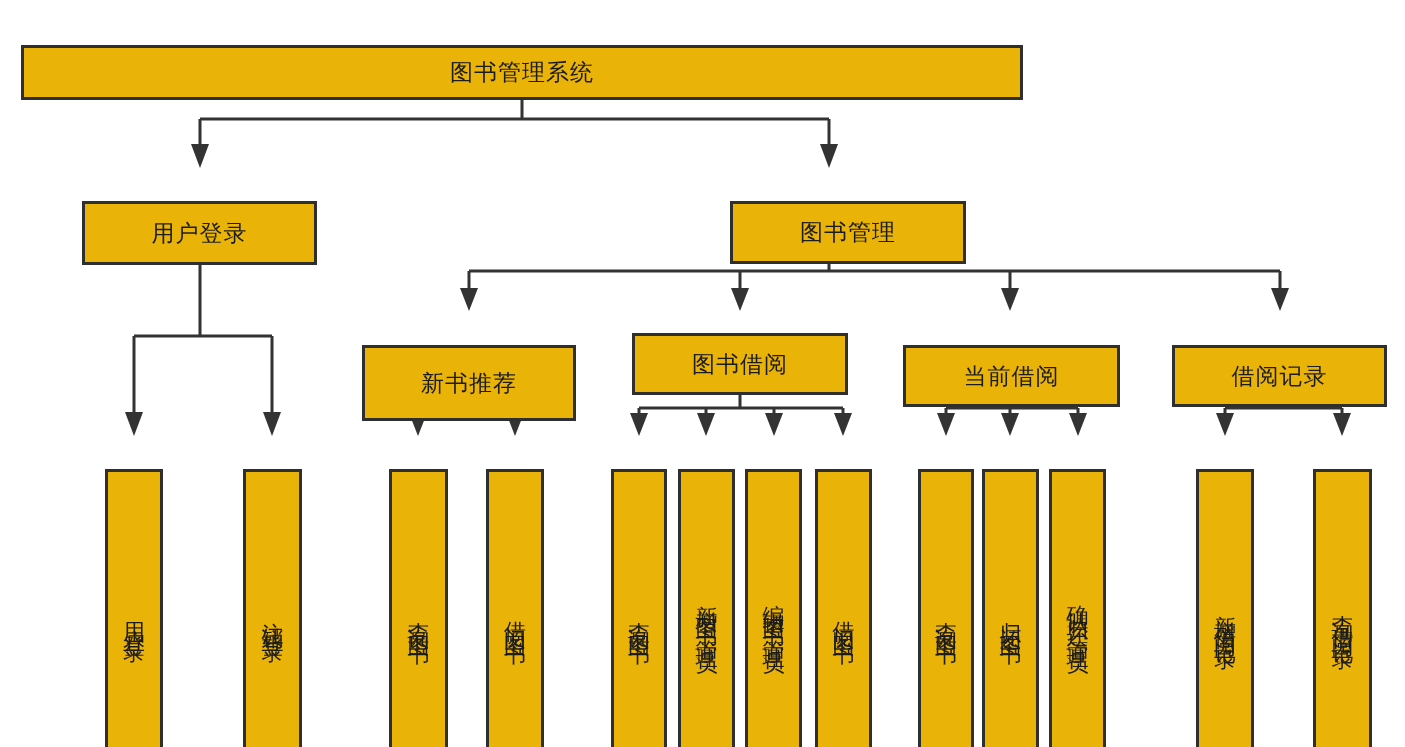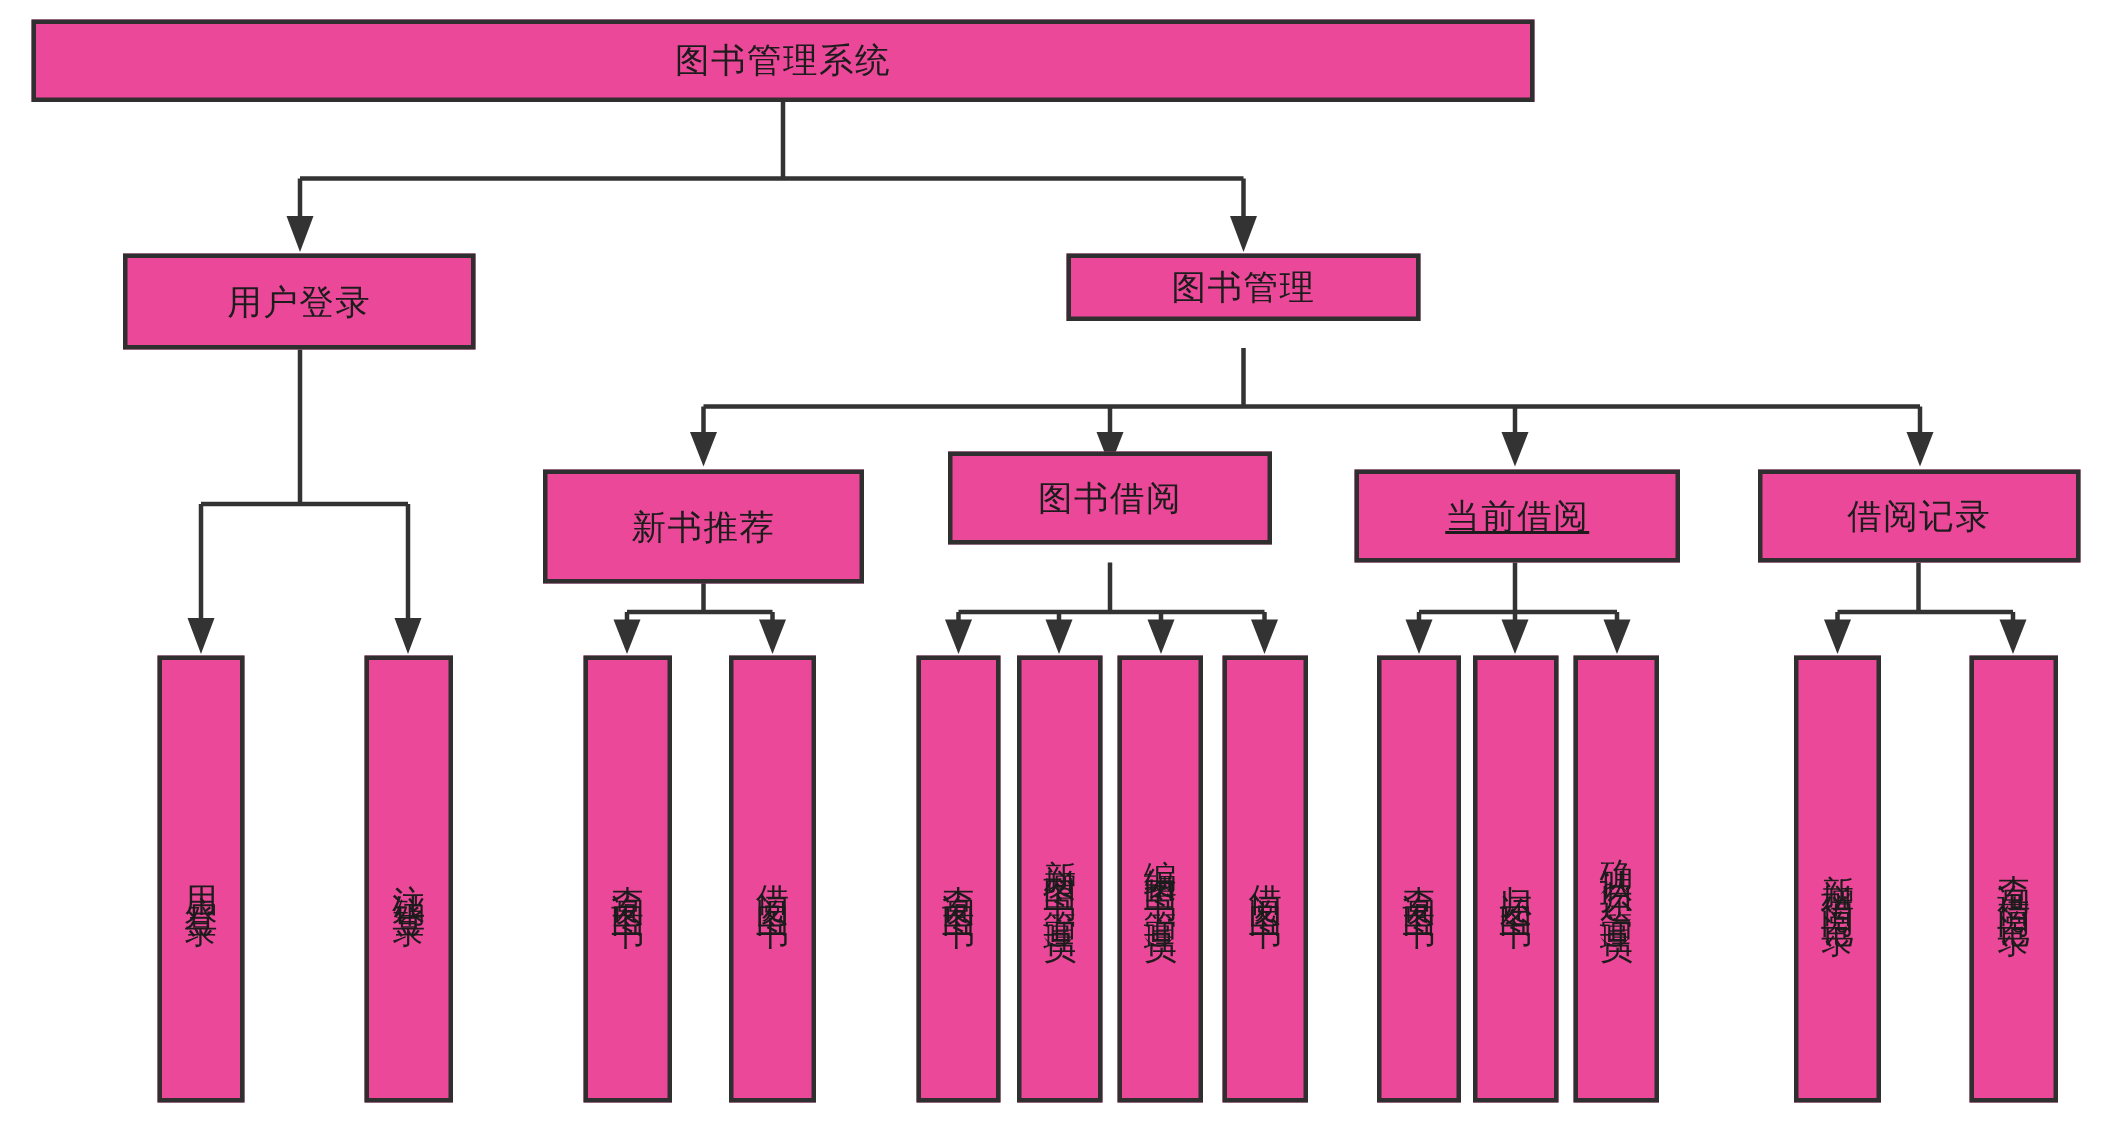--- a/index.html
+++ b/index.html
@@ -17,27 +17,28 @@
     left: 0; top: 0;
     width: 1405px; height: 747px;
   }
   .connectors path { stroke: #333333; stroke-width: 3; fill: none; }
   .connectors line { stroke: #333333; stroke-width: 3; }
   .connectors polygon { fill: #333333; stroke: none; }
   .node {
     position: absolute;
     box-sizing: border-box;
     border: 3px solid #2f2f2f;
-    background: #ec4899;
+    background: #eab308;
     display: flex;
     align-items: center;
     justify-content: center;
     font-size: 23px;
     letter-spacing: 1px;
     color: #1c1c1c;
+    margin-top: 32px;
   }
   .leaf {
     font-size: 22px;
     writing-mode: vertical-rl;
     text-orientation: mixed;
     letter-spacing: 7px;
     line-height: 1;
   }
   .watermark {
     position: absolute;
@@ -119,25 +120,25 @@
       <line x1="1225" y1="408" x2="1225" y2="416"></line>
         <polygon points="1216,413 1234,413 1225,436"></polygon>
       <line x1="1342" y1="408" x2="1342" y2="416"></line>
         <polygon points="1333,413 1351,413 1342,436"></polygon>
     </g>
   </svg>
 
   <div class="node" style="left:21px; top:13px; width:1002px; height:55px;">图书管理系统</div>
 
   <div class="node" style="left:82px; top:169px; width:235px; height:64px;">用户登录</div>
-  <div class="node" style="left:711px; top:169px; width:236px; height:45px;">图书管理</div>
+  <div class="node" style="left:730px; top:169px; width:236px; height:63px;">图书管理</div>
 
   <div class="node" style="left:362px; top:313px; width:214px; height:76px;">新书推荐</div>
   <div class="node" style="left:632px; top:301px; width:216px; height:62px;">图书借阅</div>
-  <div class="node" style="left:903px; top:313px; width:217px; height:62px;text-decoration:underline;">当前借阅</div>
+  <div class="node" style="left:903px; top:313px; width:217px; height:62px;">当前借阅</div>
   <div class="node" style="left:1172px; top:313px; width:215px; height:62px;text-align:right;">借阅记录</div>
 
   <div class="node leaf" style="left:105px; top:437px; width:58px; height:298px;">用户登录</div>
   <div class="node leaf" style="left:243px; top:437px; width:59px; height:298px;">注销登录</div>
 
   <div class="node leaf" style="left:389px; top:437px; width:59px; height:298px;">查询图书</div>
   <div class="node leaf" style="left:486px; top:437px; width:58px; height:298px;">借阅图书</div>
 
   <div class="node leaf" style="left:611px; top:437px; width:56px; height:298px;">查询图书</div>
   <div class="node leaf" style="left:678px; top:437px; width:57px; height:298px;">新增图书（管理员）</div>

